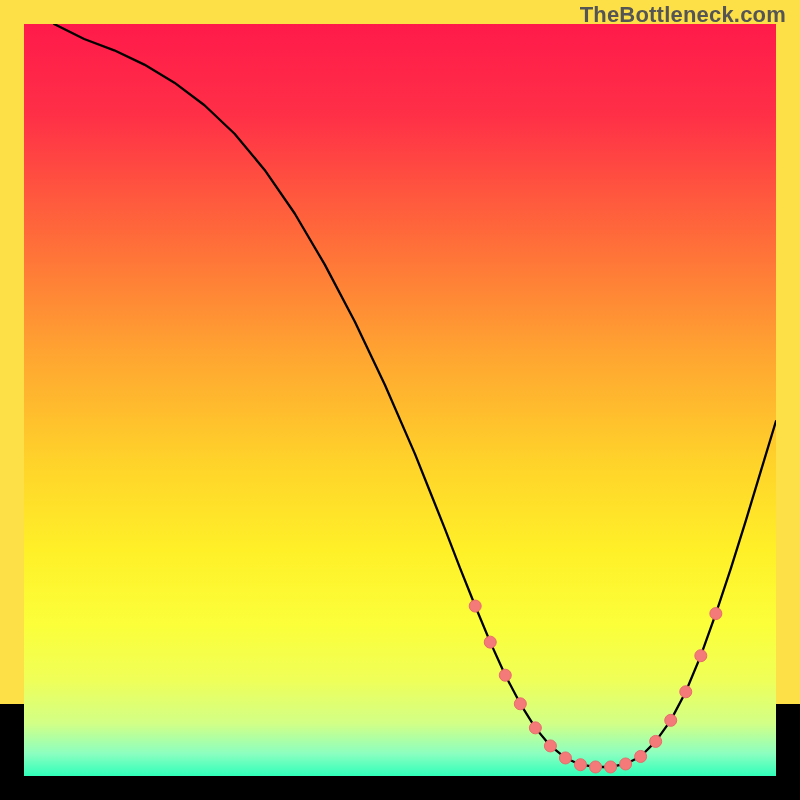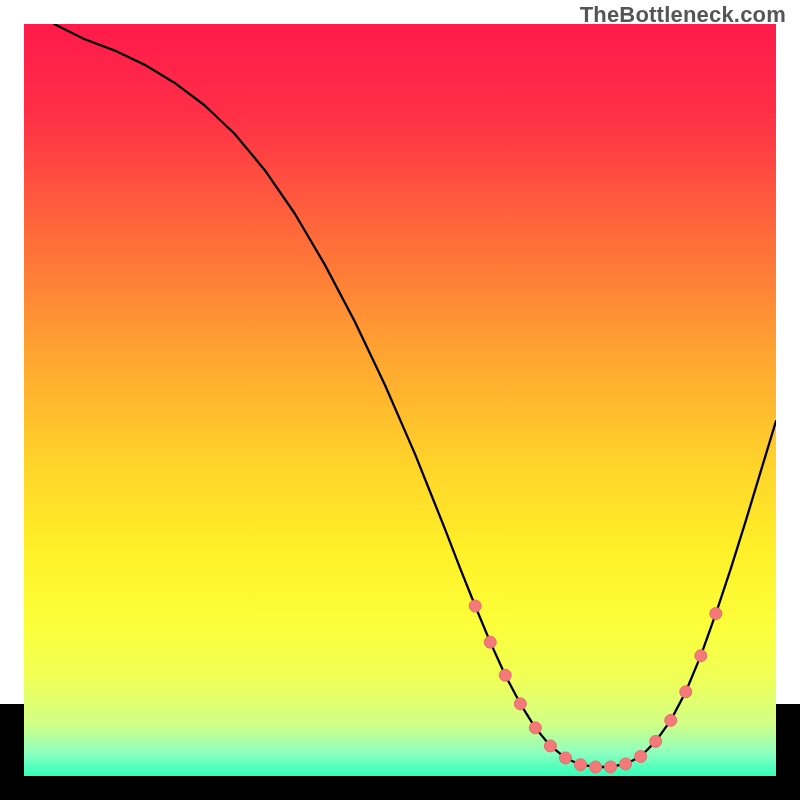--- a/index.html
+++ b/index.html
@@ -6,21 +6,21 @@
     margin: 0;
     padding: 0;
     width: 800px;
     height: 800px;
     background: #000;
     overflow: hidden;
   }
   .outer-frame {
     width: 800px;
     height: 704px;
-    background: #ffffff;
+    background: #fde047;
     position: relative;
   }
   .watermark {
     position: absolute;
     top: 2px;
     right: 14px;
     font-family: Arial, Helvetica, sans-serif;
     font-size: 22px;
     font-weight: 600;
     color: #555;

